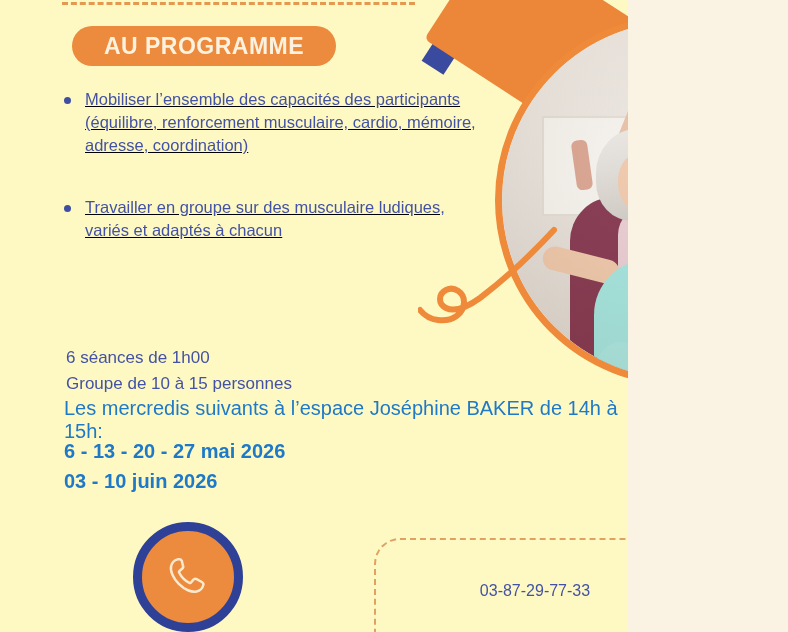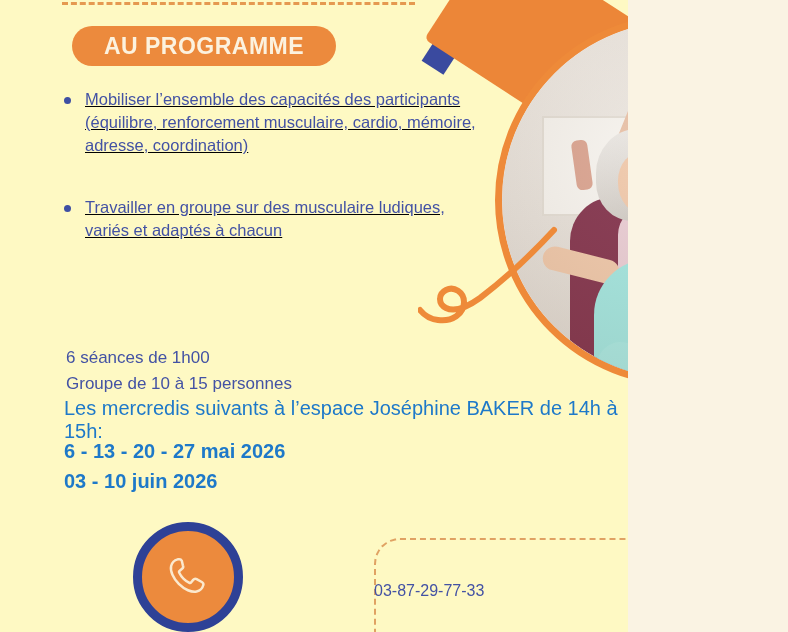--- a/index.html
+++ b/index.html
@@ -253,21 +253,21 @@
   
   .contact-box {
     position: absolute; left: 374px; top: 538px;
     width: 322px; height: 118px;
     border: 2px dashed #E0A263;
     border-radius: 26px;
     box-sizing: border-box;
   }
   .contact-inner {
     position: absolute; left: 374px; top: 578px; width: 322px;
-    text-align: left; color: #4352A4; font-size: 16px; line-height: 25px;
+    text-align: center; color: #4352A4; font-size: 16px; line-height: 25px;
   }
 </style>
 </head>
 <body>
 
 <div id="poster">
 
   <div class="top-dashed-rule"></div>
 
   <div class="navy-stripe"></div>

